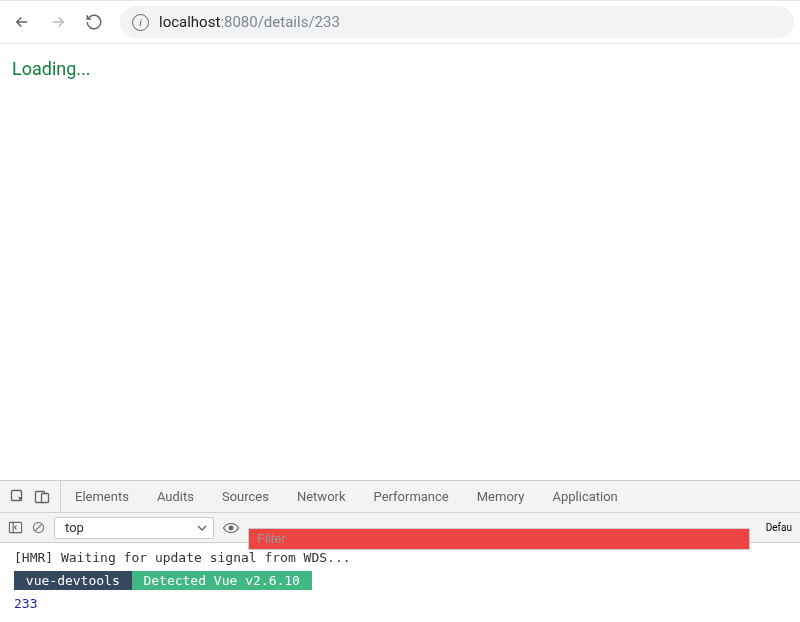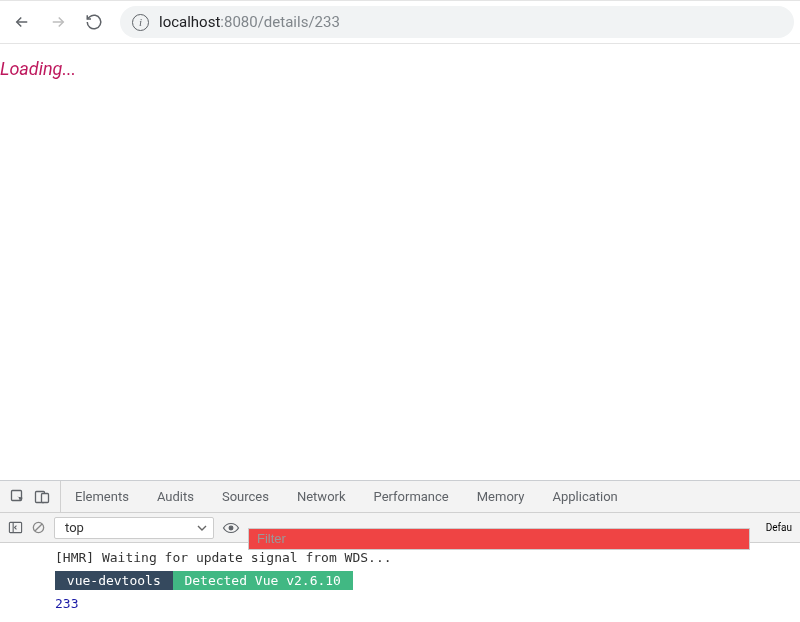--- a/index.html
+++ b/index.html
@@ -57,24 +57,23 @@
   font-family: Georgia, serif;
   font-style: italic;
   color:#5f6368;
 }
 .url-host { color:#202124; }
 .url-path { color:#80868b; }
 
 
 .page-content {
   flex: 1;
-  padding: 14px 0;
+  padding: 14px 12px;
   font-size: 18px;
-  color: #be185d;
-  font-style: italic;
+  color: #15803d;
 }
 
 
 .devtools {
   border-top: 1px solid #cacdd1;
   background: #fff;
   font-size: 13px;
   color: #333;
 }
 .dt-tabs {
@@ -139,21 +138,20 @@
 .filter-input::placeholder { color:#999; }
 .levels {
   color:#000000;
   font-size:10px;
   padding-left:8px;
 }
 .console-body {
   font-family: Menlo, Consolas, monospace;
   font-size: 13px;
   padding: 4px 0 8px;
-  margin-left: 41px;
 }
 .cline {
   padding: 3px 14px;
   display:flex;align-items:center;gap:0;
   white-space: pre;
 }
 .badge {
   padding: 2px 4px;
   font-family: Menlo, Consolas, monospace;
 }

